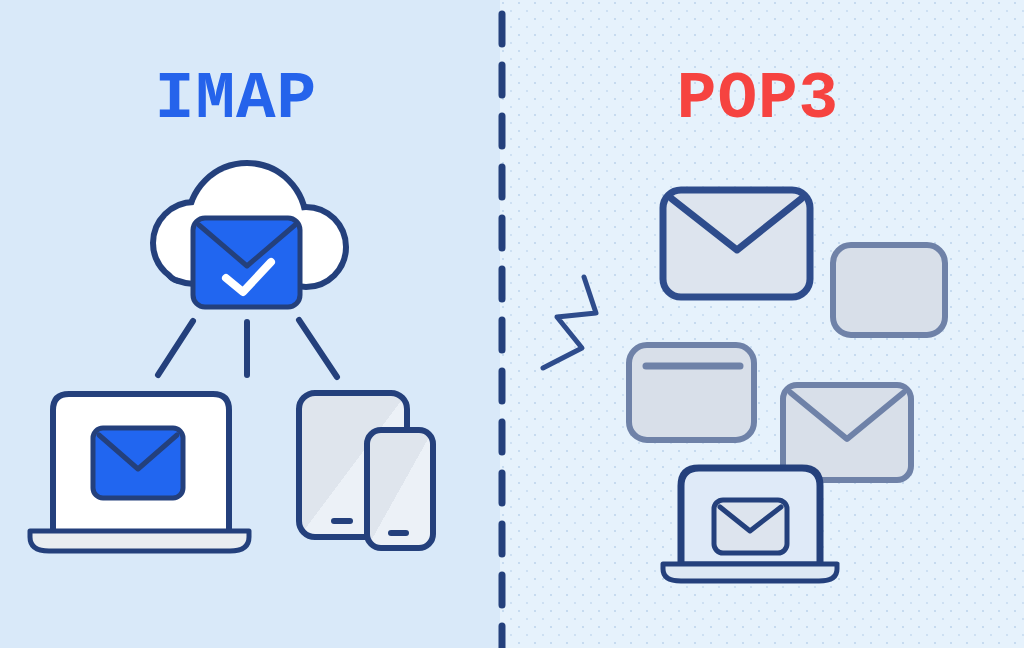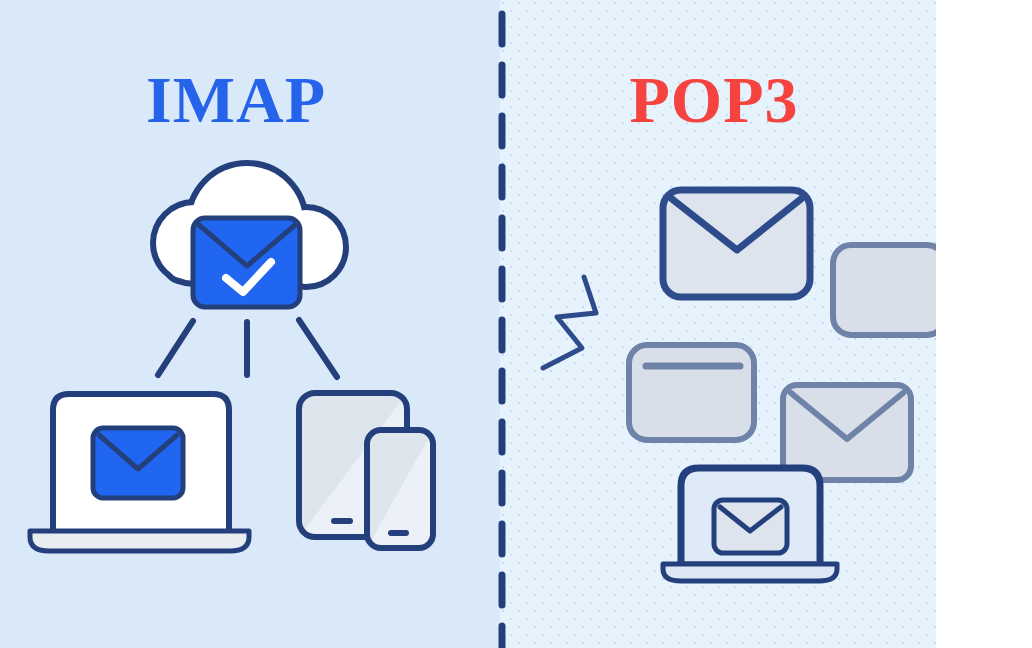--- a/index.html
+++ b/index.html
@@ -1,36 +1,36 @@
 <!DOCTYPE html>
 <html style="--left-bg: #d9e9f9; --right-bg: #e6f2fc; --imap-blue: #2563eb; --pop3-red: #f64340; --navy: #24407c; --mid-navy: #2e4c8c; --bright-blue: #2166f0; --white: #ffffff; --slate: #6f82a8; --slate-fill: #d8dfe9; --light-slate-fill: #dde4ee; --base-fill: #e9edf1; --screen-blue: #dfeaf8; --rbase-fill: #dde8f4; --device-dark: #dfe5ed; --device-light: #ecf1f7;"><head>
 <meta charset="utf-8">
 <style>
   html,body{margin:0;padding:0;}
   .canvas{
     position:relative;
-    width:936px;height:648px;
+    width:1024px;height:648px;
     overflow:hidden;
-    font-family:Liberation Serif, serif;
+    font-family:Liberation Mono, monospace;
   }
   .panel{position:absolute;top:0;height:648px;}
   .panel-left{left:0;width:500px;background:var(--left-bg);}
   .panel-right{left:500px;width:532px;background:var(--right-bg);
     background-image:
       radial-gradient(circle at 3px 3px, rgba(160,190,225,.45) 1.2px, transparent 1.3px),
       radial-gradient(circle at 11px 11px, rgba(160,190,225,.35) 1.1px, transparent 1.2px);
     background-size:16px 16px;
   }
   .title{
     position:absolute;top:62px;width:500px;
     text-align:center;font-size:66px;font-weight:bold;letter-spacing:1px;
     user-select:none;
   }
   .title-imap{left:-14px;color:var(--imap-blue);}
-  .title-pop3{left:464px;color:var(--pop3-red);}
+  .title-pop3{left:508px;color:var(--pop3-red);}
   svg.art{position:absolute;left:0;top:0;}
 
   
   .cloud-outer{fill:none;stroke:var(--navy);stroke-width:12;}
   .cloud-inner{fill:var(--white);stroke:none;}
   .blue-env{fill:var(--bright-blue);stroke:var(--navy);stroke-width:5;}
   .navy-line{stroke:var(--navy);stroke-width:6;stroke-linecap:round;fill:none;}
   .flap{stroke:var(--navy);stroke-width:5;stroke-linecap:round;stroke-linejoin:round;fill:none;}
   .check{stroke:var(--white);stroke-width:8;stroke-linecap:round;stroke-linejoin:round;fill:none;}
   .laptop-screen{fill:var(--white);stroke:var(--navy);stroke-width:6;}

